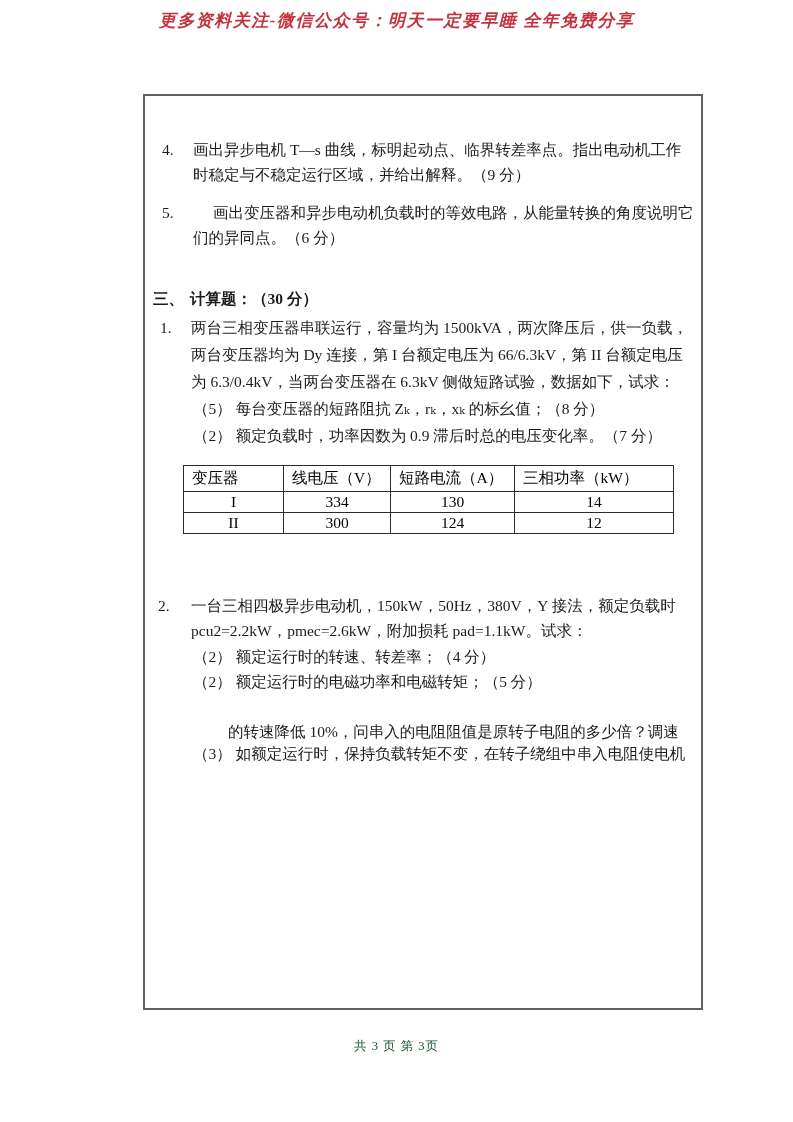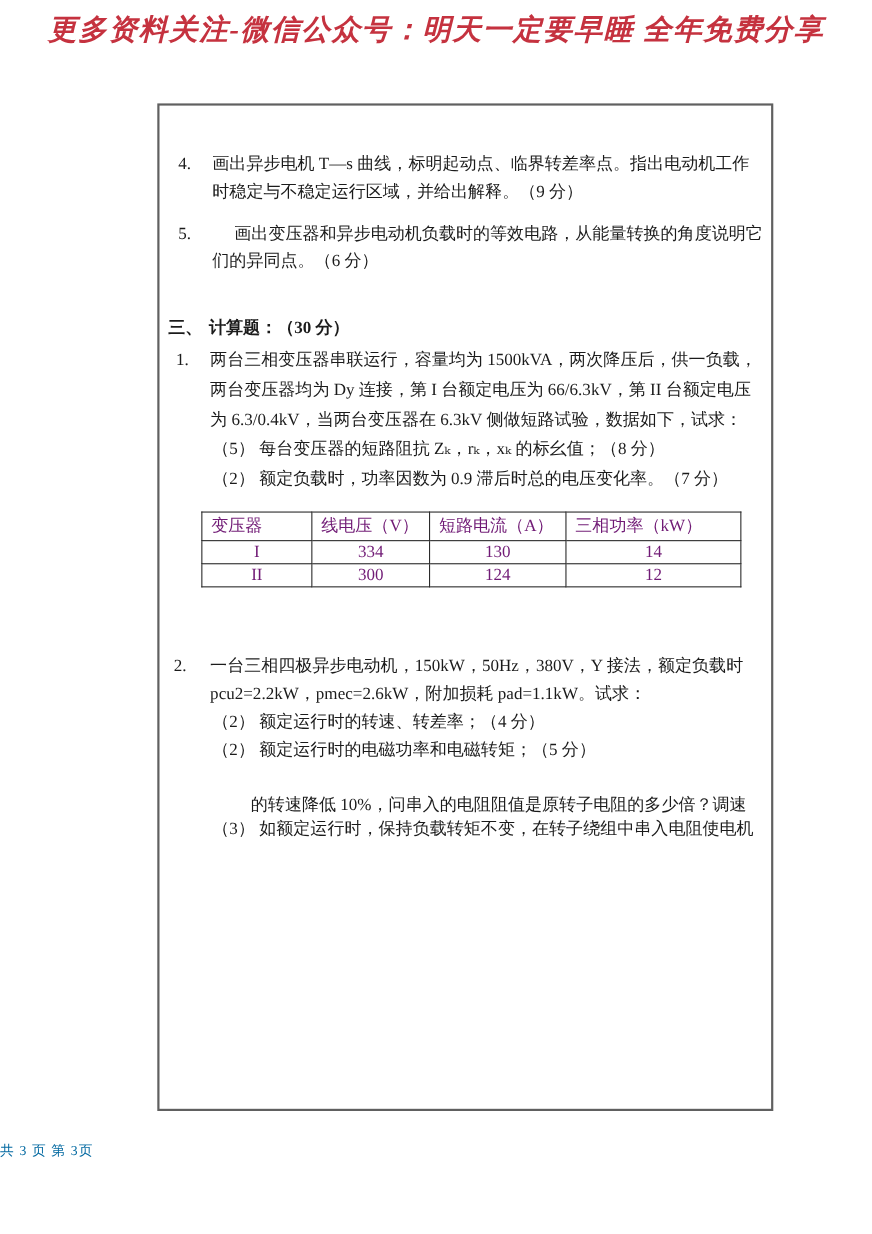--- a/index.html
+++ b/index.html
@@ -6,48 +6,48 @@
   html,body { background:#ffffff; }
   body {
     width:793px; height:1122px; position:relative;
     font-family:"Liberation Serif","DejaVu Serif",serif;
     color:#1b1b1b;
   }
   .page { position:absolute; left:0; top:0; width:793px; height:1122px; background:#ffffff; overflow:hidden; }
 
   .promo {
     position:absolute; top:9px; left:0; width:100%;
-    text-align:center; font-size:26px; font-weight:bold; font-style:italic;
+    text-align:center; font-size:17px; font-weight:bold; font-style:italic;
     letter-spacing:1.5px; color:#c5323f;
   }
 
   .frame {
     position:absolute; left:143px; top:94px; width:560px; height:916px;
     border:2px solid #606060; background:#ffffff;
   }
 
   .ln { position:absolute; white-space:nowrap; font-size:15.5px; line-height:20px; }
   .num { position:absolute; white-space:nowrap; font-size:15.5px; line-height:20px; }
   .bold { font-weight:bold; }
 
   .qtable {
     position:absolute; left:183px; top:465px;
     border-collapse:collapse; table-layout:fixed;
-    font-size:15.5px; color:#701a75;padding-left:23px;
+    font-size:15.5px; color:#000000;padding-left:23px;
   }
   .qtable th, .qtable td { border:1px solid #2b2b2b; }
   .qtable th {
     font-weight:normal; text-align:left; padding:2px 4px 2px 8px; height:24px;
   }
   .qtable td { text-align:center; padding:1px 4px; height:21px; }
   .col-0 { width:100px; } .col-1 { width:107px; } .col-2 { width:124px; } .col-3 { width:159px; }
 
   .footer {
     position:absolute; top:1038px; left:0; width:100%;
-    font-size:12.5px; color:#0369a1; letter-spacing:1px;
+    text-align:center; font-size:12.5px; color:#14532d; letter-spacing:1px;
   }
 </style>
 </head>
 <body>
 
 <div class="page">
 
   <div class="promo">更多资料关注-微信公众号：明天一定要早睡 全年免费分享</div>
 
   <div class="frame"></div>

